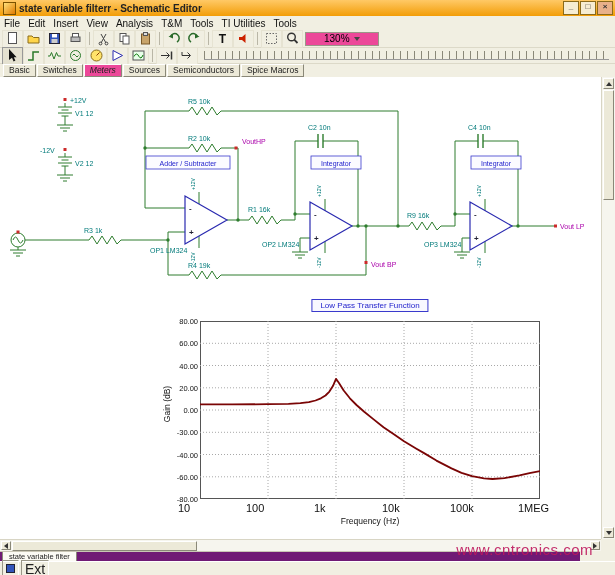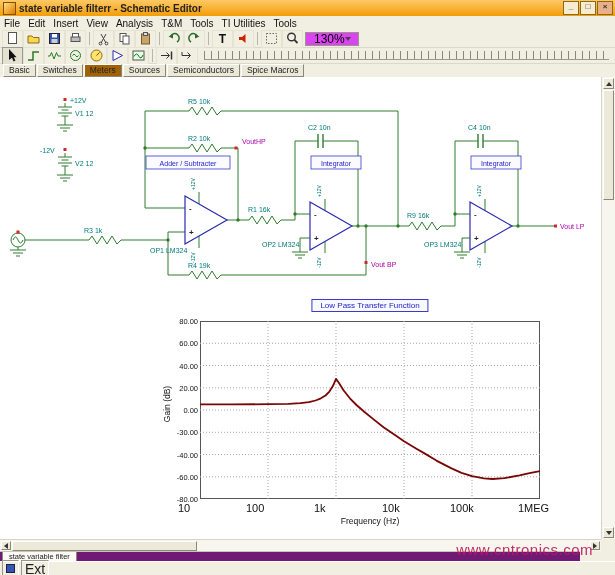--- a/index.html
+++ b/index.html
@@ -25,33 +25,33 @@
 
   
   .toolbar1{position:absolute;left:0;top:30px;width:615px;height:18px;background:#f1efe2;
     display:flex;align-items:center;border-bottom:1px solid #dcd9c8;padding-left:2px;box-sizing:border-box;}
   .toolbar2{position:absolute;left:0;top:48px;width:615px;height:16px;background:#f1efe2;
     display:flex;align-items:center;border-bottom:1px solid #dcd9c8;padding-left:2px;box-sizing:border-box;}
   .tbtn{width:19px;height:16px;display:flex;align-items:center;justify-content:center;
     border:1px solid #e6e3d2;background:#f1efe2;margin:0;flex:none;}
   .tbtn.active{border:1px solid #999;background:#e4e1d0;}
   .tsep{width:1px;height:13px;background:#b9b6a6;margin:0 3px;flex:none;}
-  .zoombox{width:36px;height:12px;border:1px solid #9a9788;background:#d946ef;font-size:12px;
-    display:flex;align-items:center;padding:0 8px;margin-left:2px;flex:none;justify-content:space-between;}
+  .zoombox{width:36px;height:12px;border:1px solid #9a9788;background:#ec4899;font-size:10px;
+    display:flex;align-items:center;padding:0 18px;margin-left:2px;flex:none;justify-content:space-between;}
   .caret-down{width:0;height:0;border-left:3px solid transparent;border-right:3px solid transparent;
     border-top:4px solid #444;}
   .ruler{flex:1;height:8px;margin:0 6px;align-self:center;border-bottom:1px solid #999;
     background:repeating-linear-gradient(90deg,#8a8878 0,#8a8878 1px,transparent 1px,transparent 7px);}
 
   
   .tabbar{position:absolute;left:0;top:64px;width:615px;height:13px;background:#f1efe2;
     display:flex;align-items:flex-end;padding-left:3px;box-sizing:border-box;}
   .ctab{font-size:8.5px;padding:0 5px;height:11px;line-height:11px;background:#ece9d8;
     border:1px solid #fff;border-right-color:#8a8878;border-bottom-color:#8a8878;margin-right:1px;color:#222;}
-  .ctab.active{background:#a16207;border:1px solid #8a8878;border-top-color:#fff;border-left-color:#fff;}
+  .ctab.active{background:#ec4899;border:1px solid #8a8878;border-top-color:#fff;border-left-color:#fff;font-style:italic;}
 
   
   .canvas{position:absolute;left:0;top:77px;width:601px;height:462px;background:#fff;overflow:hidden;}
   svg text{font-family:"Liberation Sans",sans-serif;}
   .slabel{font-size:7px;fill:#007a7a;}
   .netlabel{font-size:7px;fill:#aa00aa;}
   .boxlabel{font-size:7px;fill:#2222cc;text-anchor:middle;}
   .pinsign{font-size:8px;fill:#222233;font-weight:bold;}
   .raillabel{font-size:5px;fill:#007a7a;}
   .wire{stroke:#2e7d2e;stroke-width:1;fill:none;}

